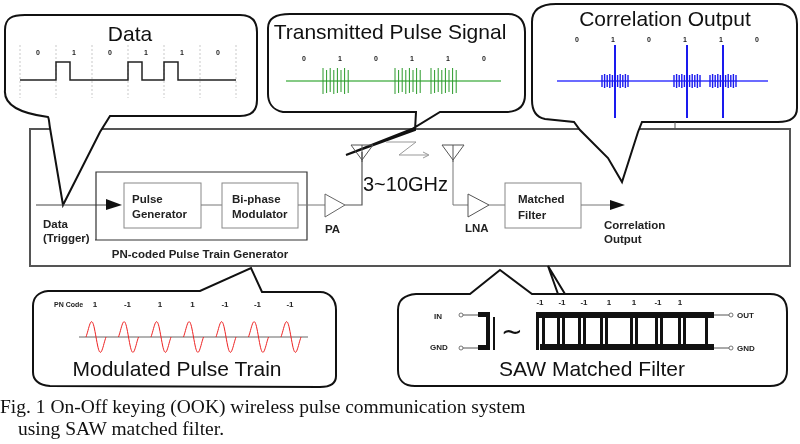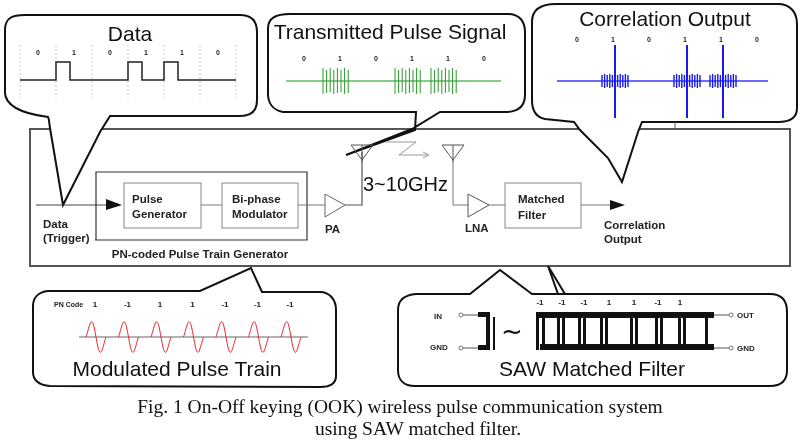--- a/index.html
+++ b/index.html
@@ -3,21 +3,21 @@
 <meta charset="utf-8">
 <style>
   html, body { margin: 0; padding: 0; background: #ffffff; }
   body { width: 800px; height: 444px; position: relative; overflow: hidden; font-family: "Liberation Sans", sans-serif; }
   #diagram { position: absolute; left: 0; top: 0; }
   .t-title { font-family: "Liberation Sans", sans-serif; font-size: 21px; fill: #111; }
   .t-bold { font-family: "Liberation Sans", sans-serif; font-weight: bold; font-size: 11.5px; fill: #222; }
   .t-small { font-family: "Liberation Sans", sans-serif; font-weight: bold; font-size: 8px; fill: #222; }
   .t-tiny { font-family: "Liberation Sans", sans-serif; font-weight: bold; font-size: 7px; fill: #222; }
   .t-freq { font-family: "Liberation Sans", sans-serif; font-size: 20px; fill: #111; }
-  .caption { position: absolute; left: 0; width: 800px; text-align: center; font-family: "Liberation Serif", serif; font-size: 19.5px; color: #111; line-height: 22px; }
+  .caption { position: absolute; left: 0; width: 800px; text-align: left; font-family: "Liberation Serif", serif; font-size: 19.5px; color: #111; line-height: 22px; }
 </style>
 </head>
 <body>
 
 <svg id="diagram" width="800" height="400" viewBox="0 0 800 400" xmlns="http://www.w3.org/2000/svg">
 
   <rect x="30" y="129" width="760" height="137" fill="none" stroke="#555" stroke-width="2"></rect>
 
   <g>
     <path d="M48,117 C10,112 4,100 5,90 L5,30 C5,18 12,15 25,15 L240,15 C252,15 257,22 257,32 L257,100 C257,110 252,116 240,116 L110,116 L100,132 L63,205 L50,128 C49,122 49,118 48,117 Z" fill="#fff" stroke="#111" stroke-width="2"></path>

